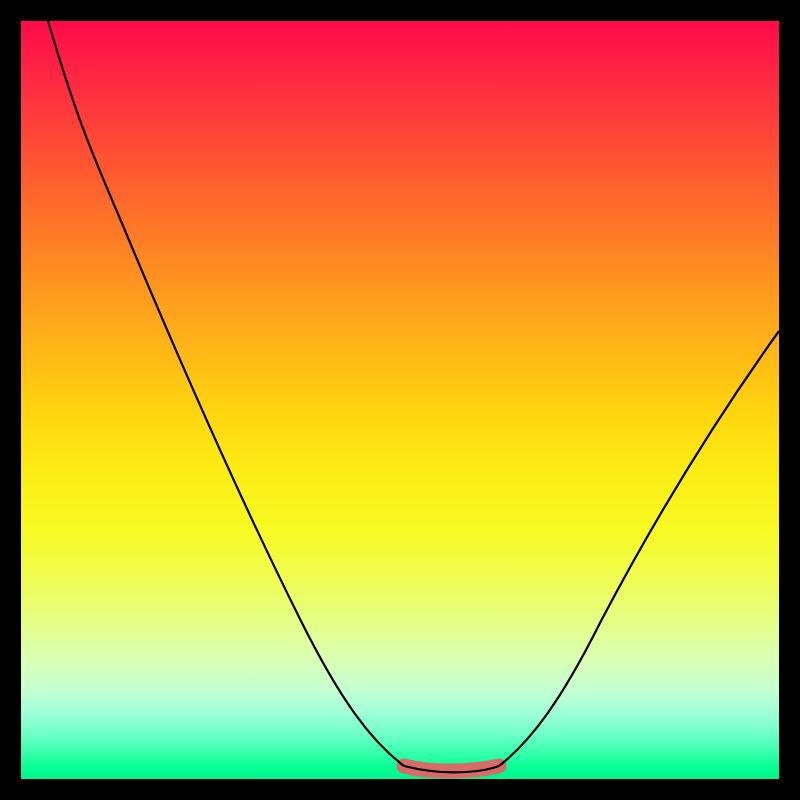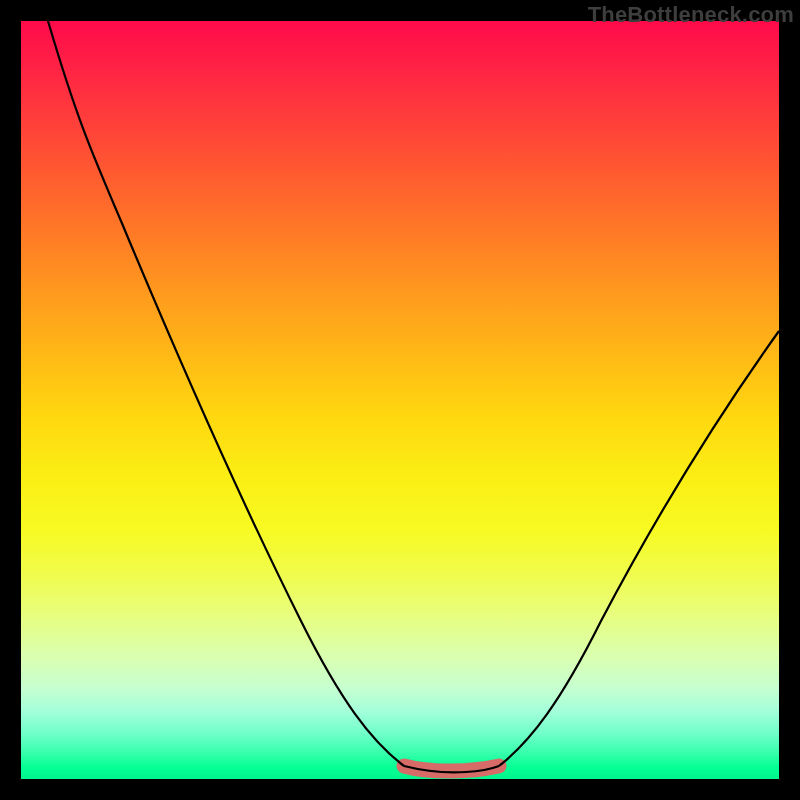--- a/index.html
+++ b/index.html
@@ -103,14 +103,13 @@
                Q 415 753 445 751
                Q 465 750 478 745"></path>
 
       <path class="main-curve-right" d="M 478 745
                C 510 720, 540 680, 580 600
                C 630 505, 690 405, 758 310"></path>
     </svg>
 
   </div>
 
-  <div class="watermark">TheBottleneck.com</div>
 </div>
 
 </body></html>

